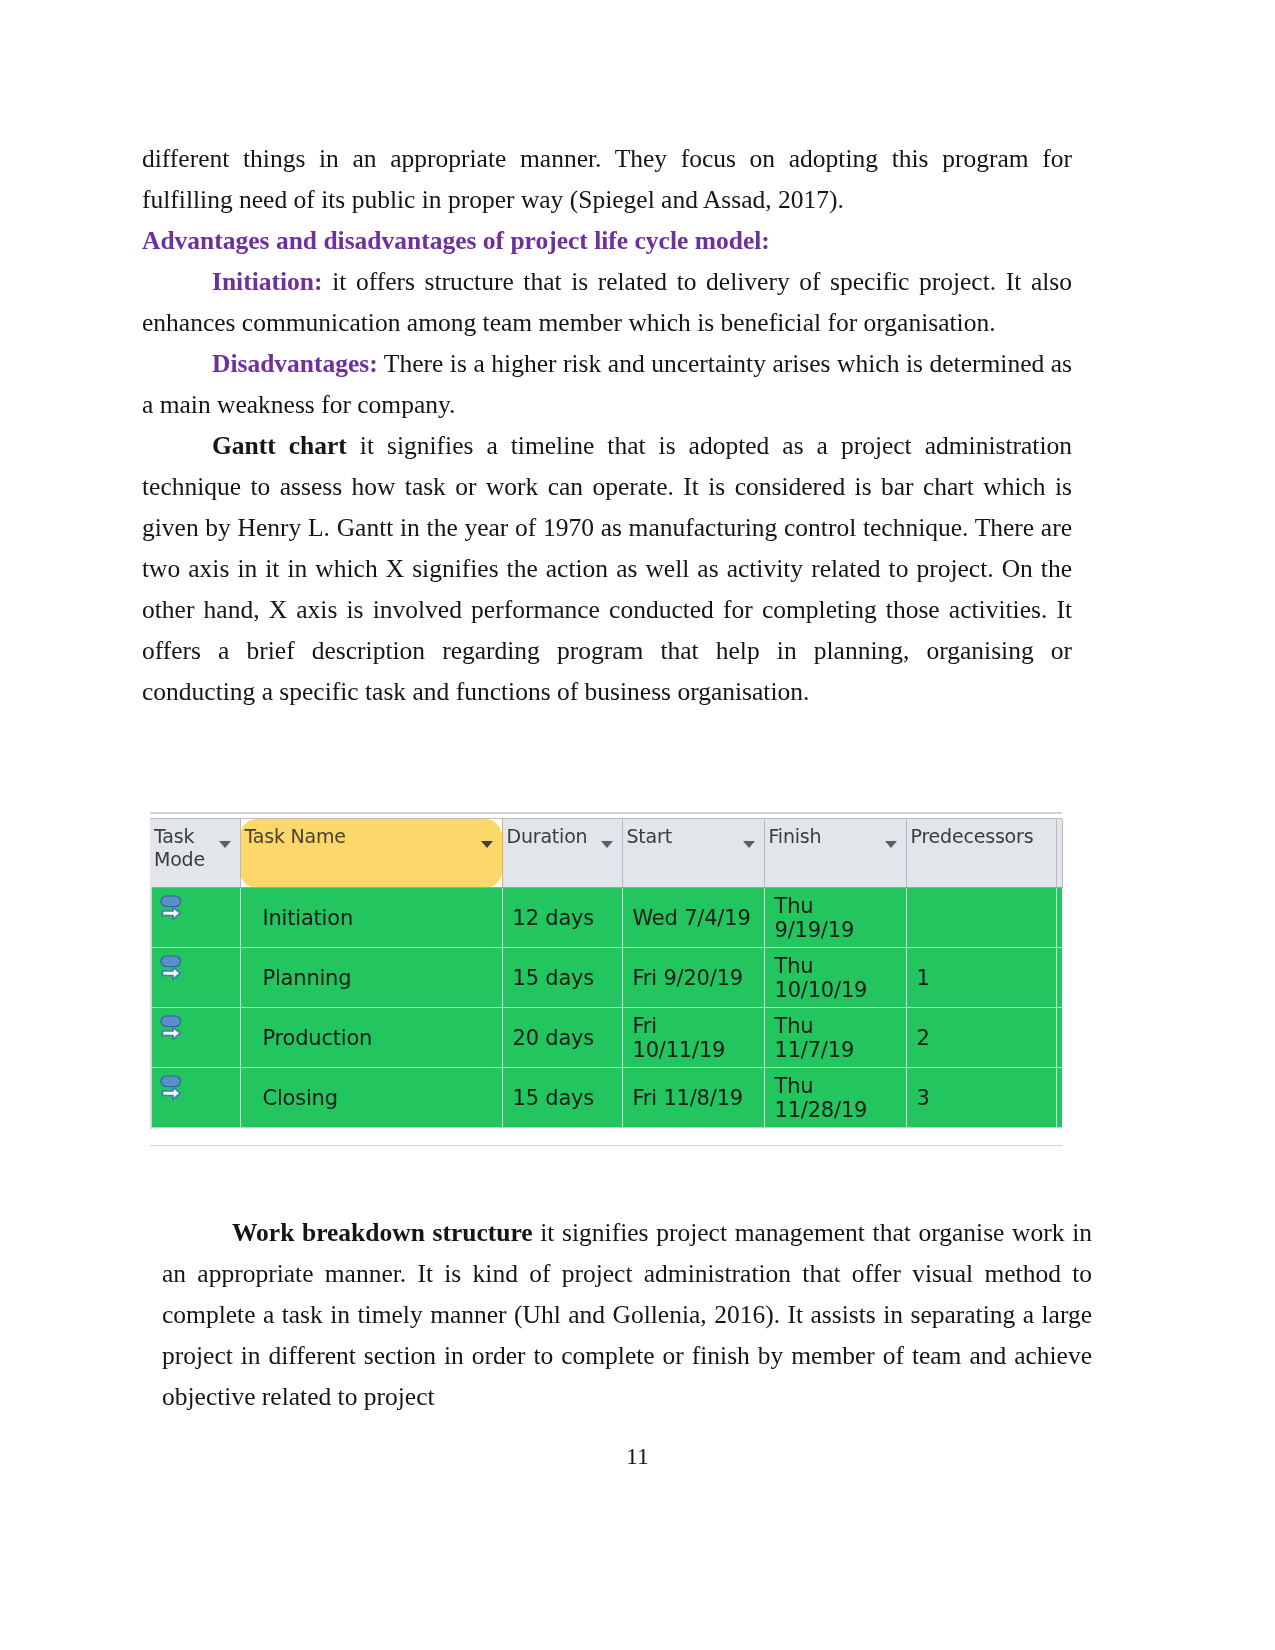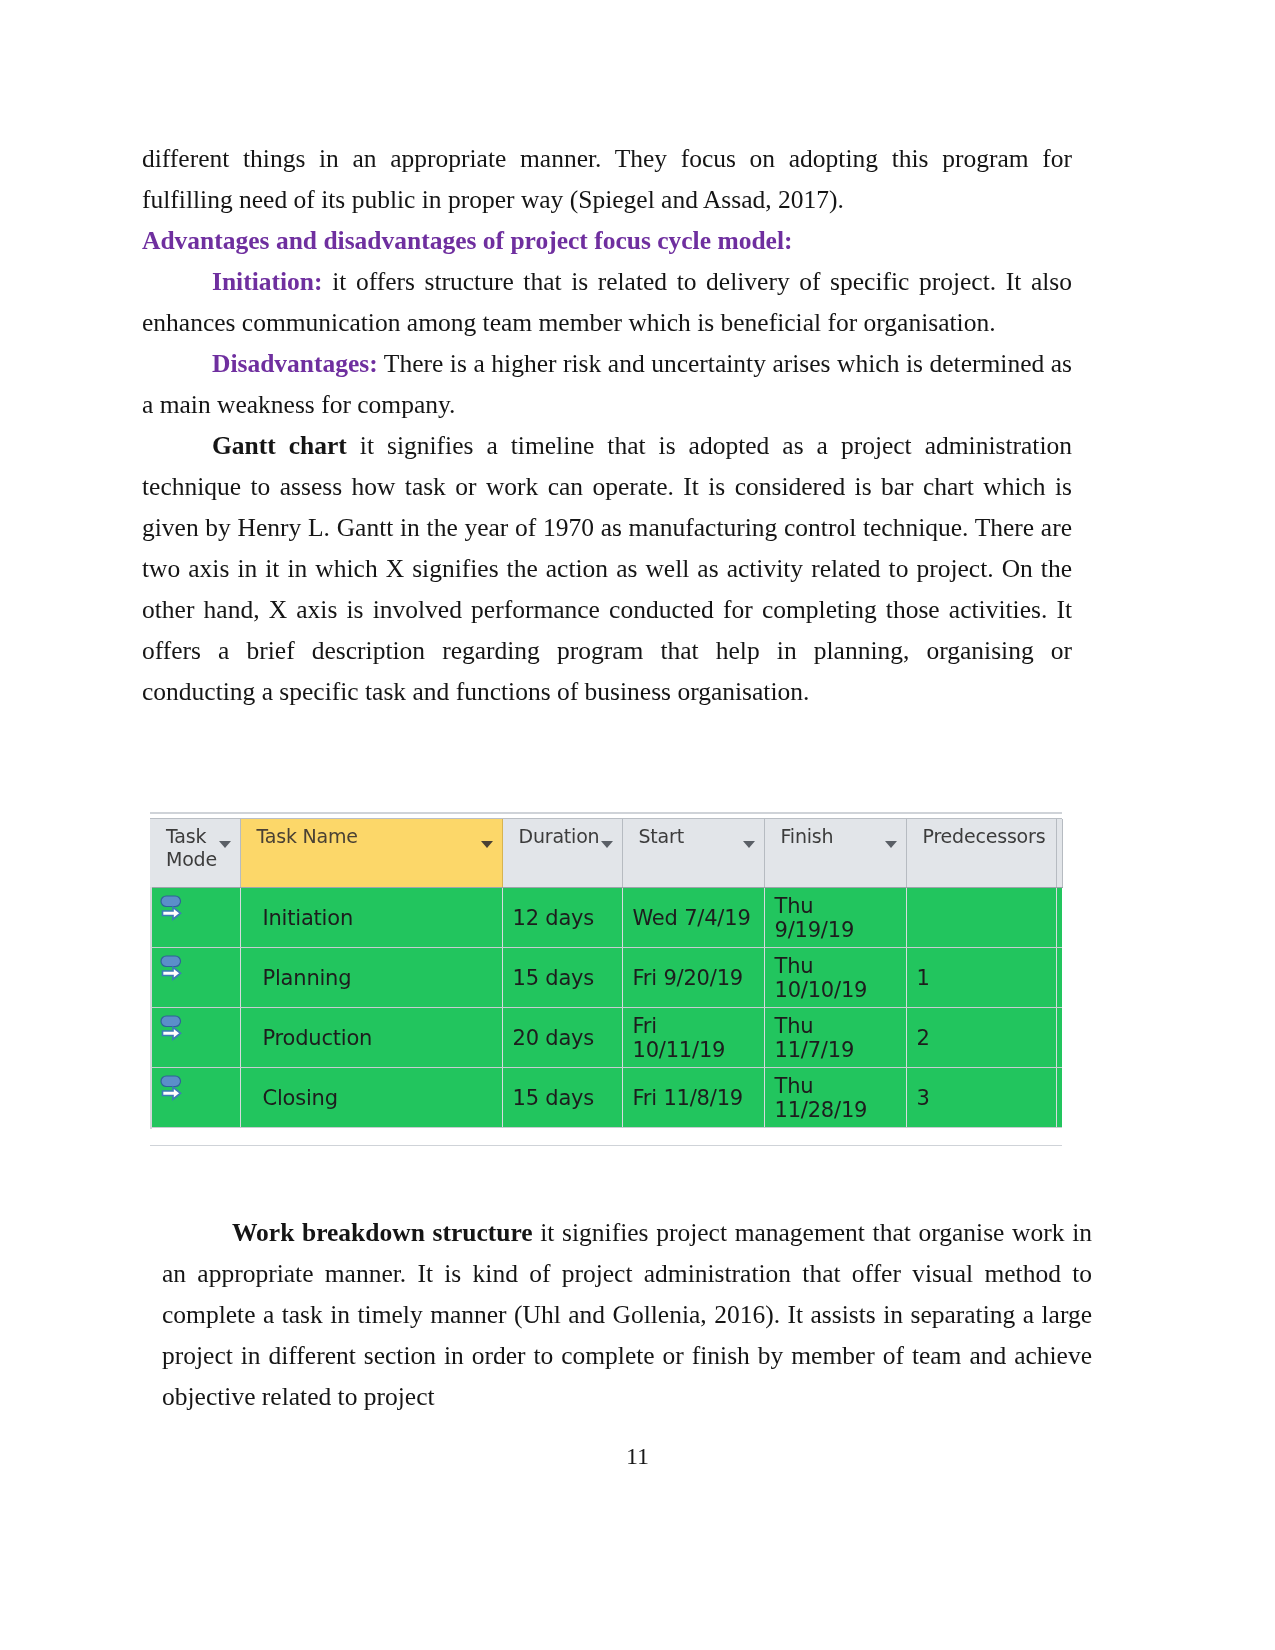--- a/index.html
+++ b/index.html
@@ -85,29 +85,30 @@
   }
   table.proj th {
     background: #e2e5e9;
     border-right: 1px solid #b6bbc1;
     border-bottom: 1px solid #9ea4ab;
     font-weight: normal;
     font-size: 19px;
     color: #3c3c3c;
     text-align: left;
     vertical-align: top;
-    padding: 6px 8px 8px 16px;
+    padding: 6px 8px 8px 4px;
     height: 54px;
     position: relative;
     letter-spacing: -0.2px;
   }
   table.proj th.taskname-head {
     background: #fcd769;
     border-right: 1px solid #d8b44e;
     color: #4a4134;
+    border-radius: 17px;
   }
   table.proj th .head-label {
     display: inline-block;
     line-height: 23px;
   }
   .head-caret {
     position: absolute;
     right: 9px;
     top: 22px;
     width: 0; height: 0;
@@ -179,21 +180,21 @@
 </style>
 </head>
 <body>
 
 <div class="page">
 
   <div class="content">
 
     <p class="para">different things in an appropriate manner. They focus on adopting this program for fulfilling need of its public in proper way (Spiegel and Assad, 2017).</p>
 
-    <p class="heading-purple">Advantages and disadvantages of project focus cycle model:</p>
+    <p class="heading-purple">Advantages and disadvantages of project life cycle model:</p>
 
     <p class="para indent purple-body"><b class="purple-strong">Initiation:</b><span> it offers structure that is related to delivery of specific project. It also enhances communication among team member which is beneficial for organisation.</span></p>
 
     <p class="para indent purple-body"><b class="purple-strong">Disadvantages:</b><span> There is a higher risk and uncertainty arises which is determined as a main weakness for company.</span></p>
 
     <p class="para indent"><b>Gantt chart</b><span> it signifies a timeline that is adopted as a project administration technique to assess how task or work can operate. It is considered is bar chart which is given by Henry L. Gantt in the year of 1970 as manufacturing control technique. There are two axis in it in which X signifies the action as well as activity related to project. On the other hand, X axis is involved performance conducted for completing those activities. It offers a brief description regarding program that help in planning, organising or conducting a specific task and functions of business organisation.</span></p>
 
   </div>
 
   <div class="project-table-wrap">

